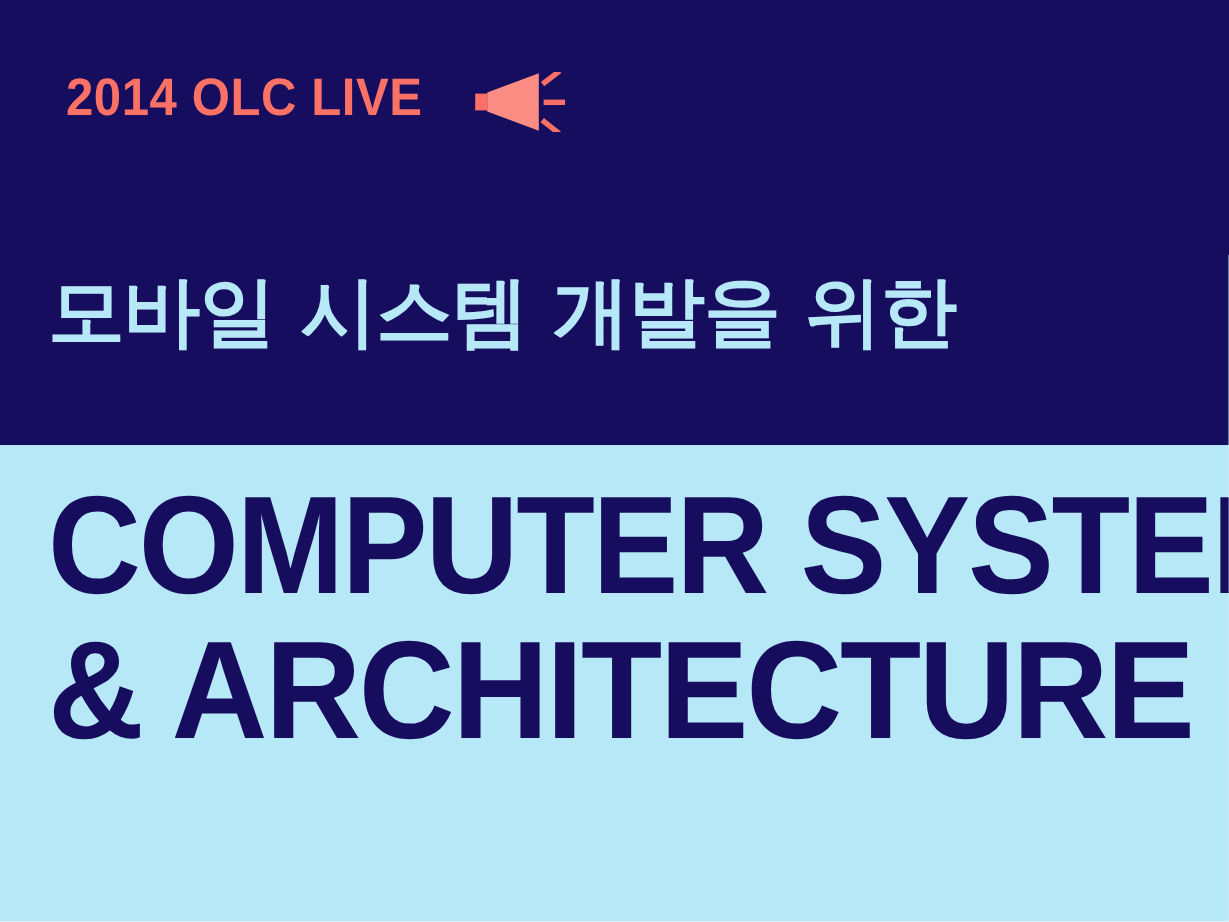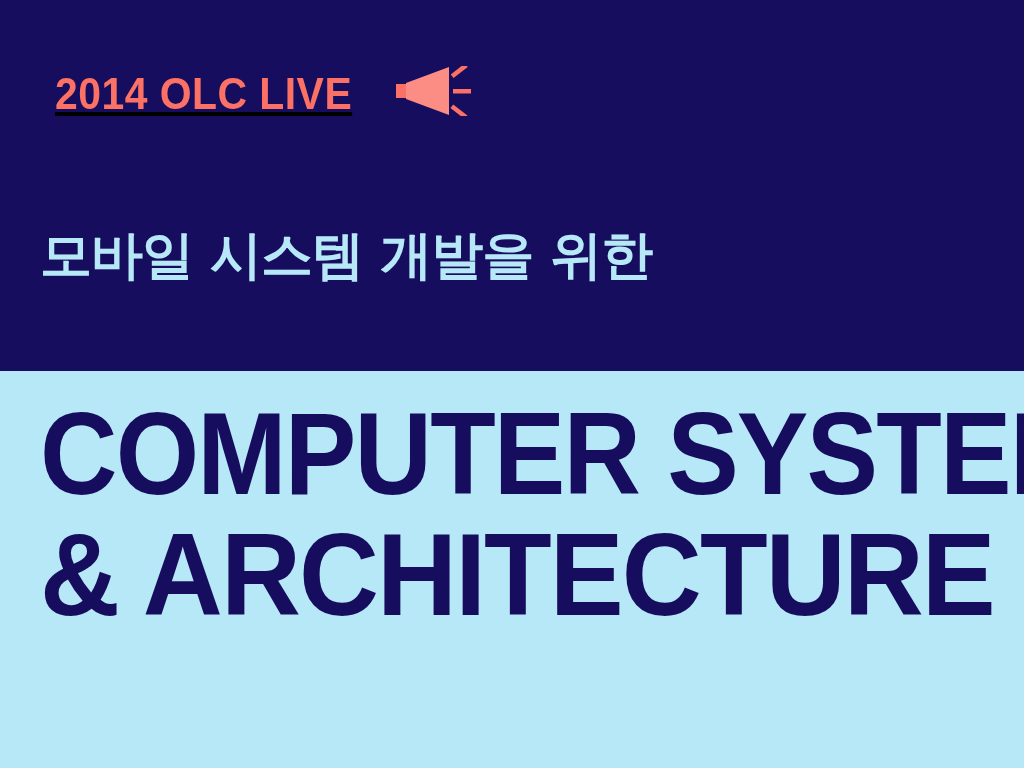--- a/index.html
+++ b/index.html
@@ -40,24 +40,23 @@
     height: 397px;
     background: #b7e8f7;
   }
 
   
   .eyebrow-row {
     position: absolute;
     left: 55px;
     top: 60px;
     display: flex;
-    align-items: flex-end;
+    align-items: flex-start;
     gap: 14px;
     height: 56px;
-    text-decoration: underline;
   }
 
   .eyebrow-text {
     color: #fb7165;
     font-family: "Liberation Sans", sans-serif;
     font-size: 44px;
     font-weight: bold;
     letter-spacing: 0.5px;
     line-height: 1;
     white-space: nowrap;
@@ -73,21 +72,21 @@
   }
 
   
   .subtitle-kr {
     position: absolute;
     left: 40px;
     top: 229px;
     width: 960px;
     color: #b7e8f7;
     font-family: "DejaVu Sans", "Liberation Sans", sans-serif;
-    font-size: 52px;
+    font-size: 64px;
     font-weight: bold;
     line-height: 1.02;
     letter-spacing: -1px;
     white-space: nowrap;
     transform: scaleX(1.0);
     transform-origin: left top;
   }
 
   
   .title-main {

